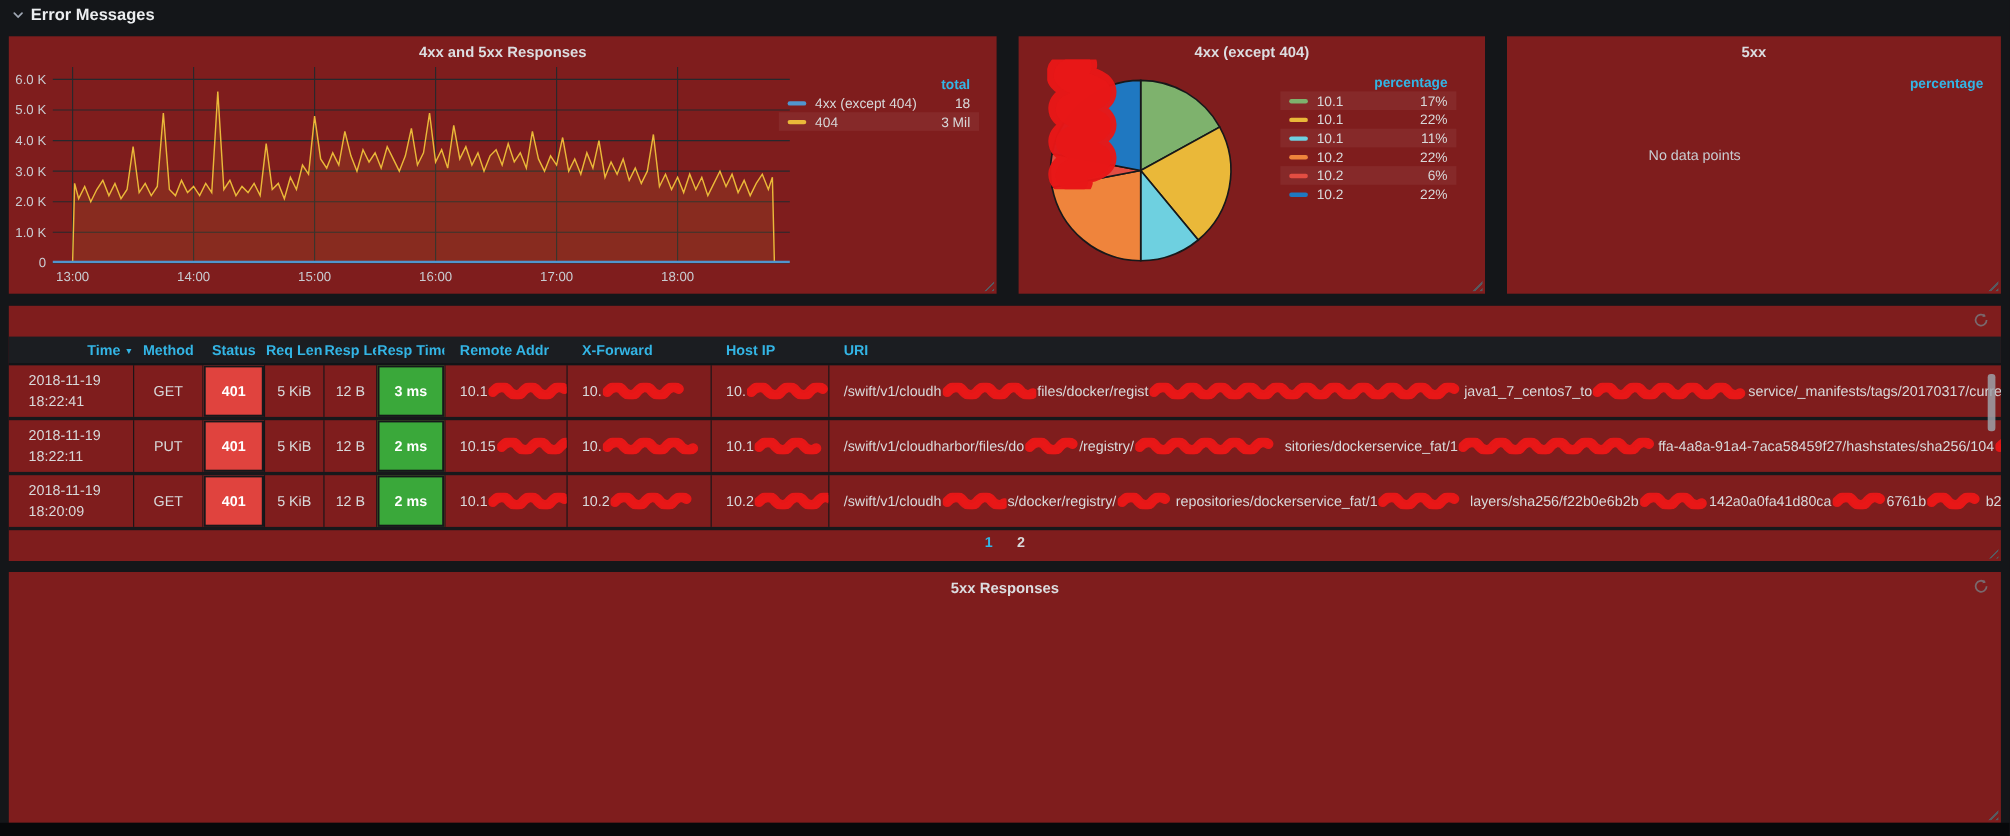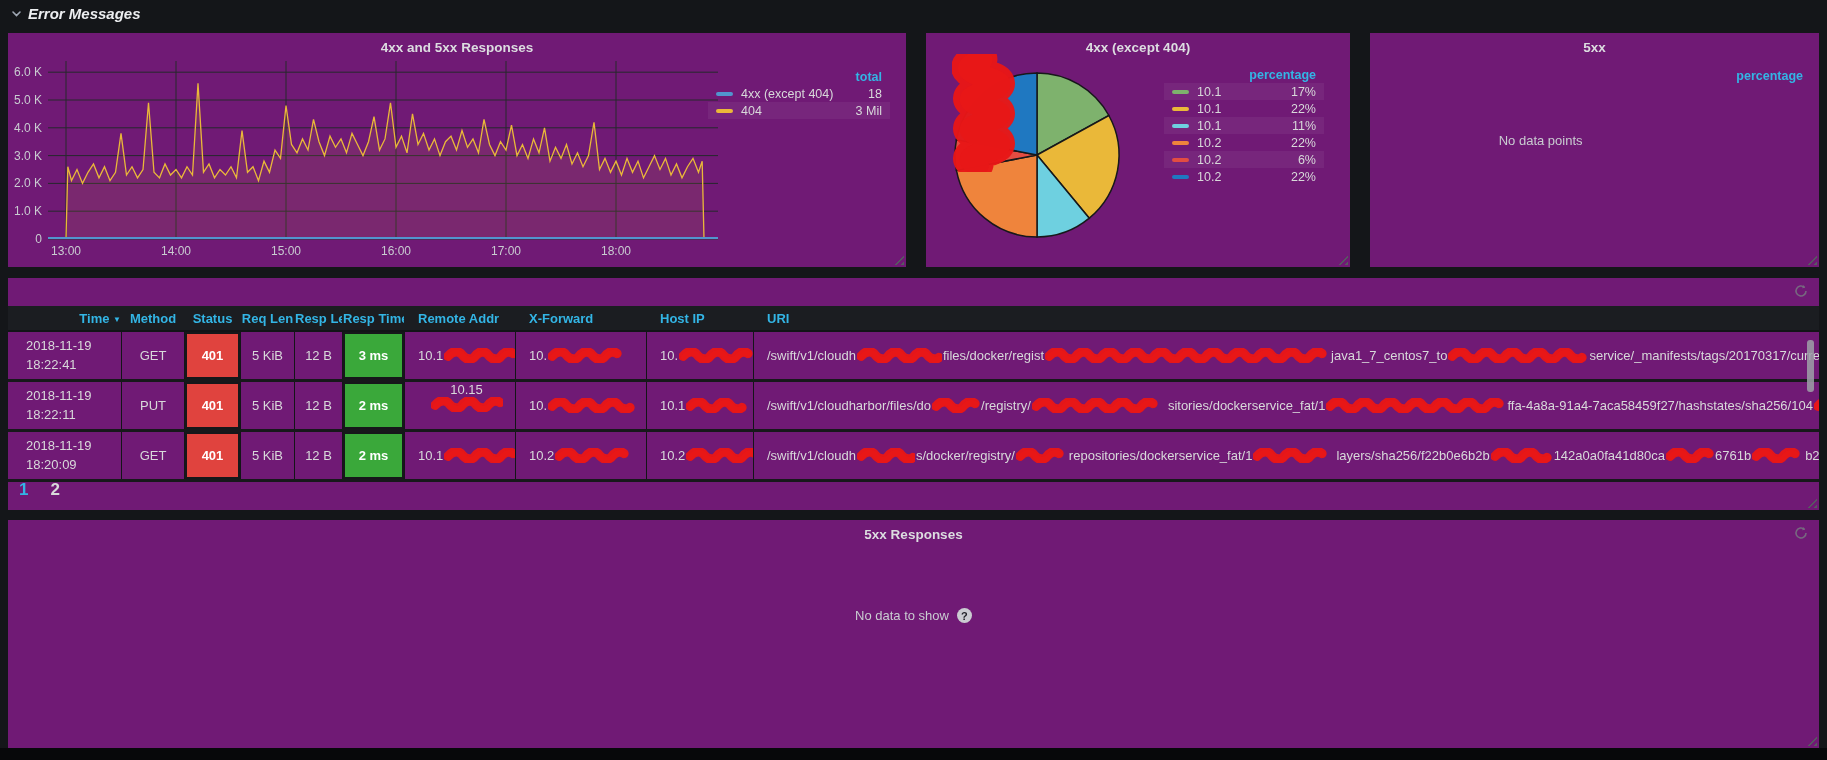--- a/index.html
+++ b/index.html
@@ -1,21 +1,21 @@
 <!DOCTYPE html>
 <html><head>
 <meta charset="utf-8">
 <style>
   html,body{margin:0;padding:0;background:#141619;width:1827px;height:760px;overflow:hidden;
     font-family:"Liberation Sans",sans-serif;color:#d8d9da;}
   .dash{position:relative;width:1827px;height:760px;}
   .row-header{position:absolute;left:0;top:0;width:100%;height:27px;display:flex;align-items:center;cursor:pointer;}
   .chev{margin-left:10px;width:12px;height:12px;display:inline-flex;align-items:center;justify-content:center;color:#9fa7b3;}
-  .row-title{margin-left:6px;font-size:15px;font-weight:bold;color:#eceef0;font-style:italic;}
-  .panel{position:absolute;background:#701a75;}
+  .row-title{margin-left:6px;font-size:15px;font-weight:bold;color:#eceef0;}
+  .panel{position:absolute;background:#7f1d1d;}
   .p1{left:8px;top:33px;width:898px;height:234px;}
   .p2{left:926px;top:33px;width:424px;height:234px;}
   .p3{left:1370px;top:33px;width:449px;height:234px;}
   .pt{left:8px;top:278px;width:1811px;height:232px;}
   .pb{left:8px;top:520px;width:1811px;height:228px;}
   .panel-title{position:absolute;top:7px;left:0;width:100%;text-align:center;font-size:13.5px;
     font-weight:bold;color:#dcdde0;cursor:pointer;z-index:3;}
   svg{display:block;font-family:"Liberation Sans",sans-serif;}
   .ts-legend{position:absolute;left:700px;top:36px;width:182px;font-size:12.5px;z-index:2;}
   .leg-hrow{display:flex;justify-content:flex-end;padding:1px 8px;color:#33b5e5;font-weight:bold;}
@@ -33,21 +33,21 @@
     color:#33b5e5;font-weight:bold;}
   .gt-hcell{border-right:1px solid transparent;white-space:nowrap;overflow:hidden;cursor:pointer;flex:0 0 auto;}
   .gt-row{display:flex;height:47px;border-bottom:3px solid #17181b;}
   .gt-cell{border-right:1px solid #141518;display:flex;align-items:center;white-space:nowrap;overflow:hidden;flex:0 0 auto;}
   .cell-pad{padding-left:13px;}
   .time-cell{flex-direction:column;align-items:flex-start;justify-content:center;padding-left:18px;line-height:1.4;}
   .cell-block{width:100%;height:100%;display:flex;align-items:center;justify-content:center;
     font-weight:bold;border:2px solid #16171a;box-sizing:border-box;color:#fff;}
   .frag{white-space:pre;}
   .scrib{display:inline-block;vertical-align:middle;line-height:0;margin:0 1px;}
-  .pager{position:absolute;bottom:10px;left:0;width:100%;font-size:17px;font-weight:bold;}
+  .pager{position:absolute;bottom:10px;left:0;width:100%;text-align:center;font-size:13px;font-weight:bold;}
   .pager span{margin:0 11px;cursor:pointer;}
   .vscroll{position:absolute;right:5px;top:62px;width:7px;height:52px;background:#9da1a8;border-radius:3px;opacity:.85;}
   .spin{position:absolute;top:6px;right:11px;opacity:.8;cursor:pointer;z-index:3;}
   .grip{position:absolute;right:2px;bottom:2px;width:10px;height:10px;cursor:nwse-resize;
     background:repeating-linear-gradient(135deg,transparent 0 3px,#565a60 3px 4.5px);
     clip-path:polygon(100% 0,100% 100%,0 100%);}
   .msgline{position:absolute;top:88px;left:0;width:100%;text-align:center;font-size:13px;color:#c9ccd1;
     display:flex;align-items:center;justify-content:center;gap:8px;}
   .qicon{display:inline-flex;width:15px;height:15px;border-radius:50%;background:#caccd1;color:#1f2126;
     font-size:11px;font-weight:bold;align-items:center;justify-content:center;cursor:pointer;}
@@ -268,21 +268,21 @@
           </div>
           <div class="gt-cell" style="width: 62px; justify-content: center;">PUT</div>
           <div class="gt-cell" style="width: 55px;">
             <div class="cell-block" style="background: rgb(224, 67, 62);">401</div>
           </div>
           <div class="gt-cell" style="width: 53px; justify-content: center;">5 KiB</div>
           <div class="gt-cell" style="width: 47px; justify-content: center;">12 B</div>
           <div class="gt-cell" style="width: 61px;">
             <div class="cell-block" style="background: rgb(58, 168, 58);">2 ms</div>
           </div>
-          <div class="gt-cell cell-pad" style="width: 97px; flex-direction: column;">
+          <div class="gt-cell cell-pad" style="width: 97px;">
             <span class="frag">10.15</span>
             <span class="scrib">
               <svg width="72" height="15" viewBox="0 0 72 15">
                 <path d="M4 8.25 Q10.5 0.75 17 5.5 Q23.5 14.25 30 9.5 Q36.5 0.75 43 5.5 Q49.5 14.25 56 9.5 Q62.5 0.75 69 5.5" stroke="#e81717" stroke-width="9.3" fill="none" stroke-linecap="round" stroke-linejoin="round" opacity="0.97"></path>
                 <path d="M4 8.25 Q10.5 0.75 17 5.5 Q23.5 14.25 30 9.5 Q36.5 0.75 43 5.5 Q49.5 14.25 56 9.5 Q62.5 0.75 69 5.5" stroke="#e81717" stroke-width="6" fill="none" stroke-linecap="round" transform="translate(1,1)" opacity="0.9"></path>
               </svg>
             </span>
           </div>
           <div class="gt-cell cell-pad" style="width: 117px;">
             <span class="frag">10.</span>
@@ -427,21 +427,17 @@
   </section>
 
   <section class="panel pb">
     <div class="panel-title">5xx Responses</div>
     <span class="spin">
       <svg width="14" height="14" viewBox="0 0 14 14">
           <path d="M12 7a5 5 0 1 1-1.6-3.7" stroke="#787c82" fill="none" stroke-width="1.6"></path>
           <path d="M9.6 1 L11.2 3.7 L8.1 4.2 Z" fill="#787c82"></path>
         </svg>
     </span>
-    <div class="msgline">
-      <span>No data to show</span>
-      <span class="qicon">?</span>
-    </div>
     <div class="grip"></div>
   </section>
 
   <div class="bottom-strip"></div>
 </div>
 
 </body></html>

